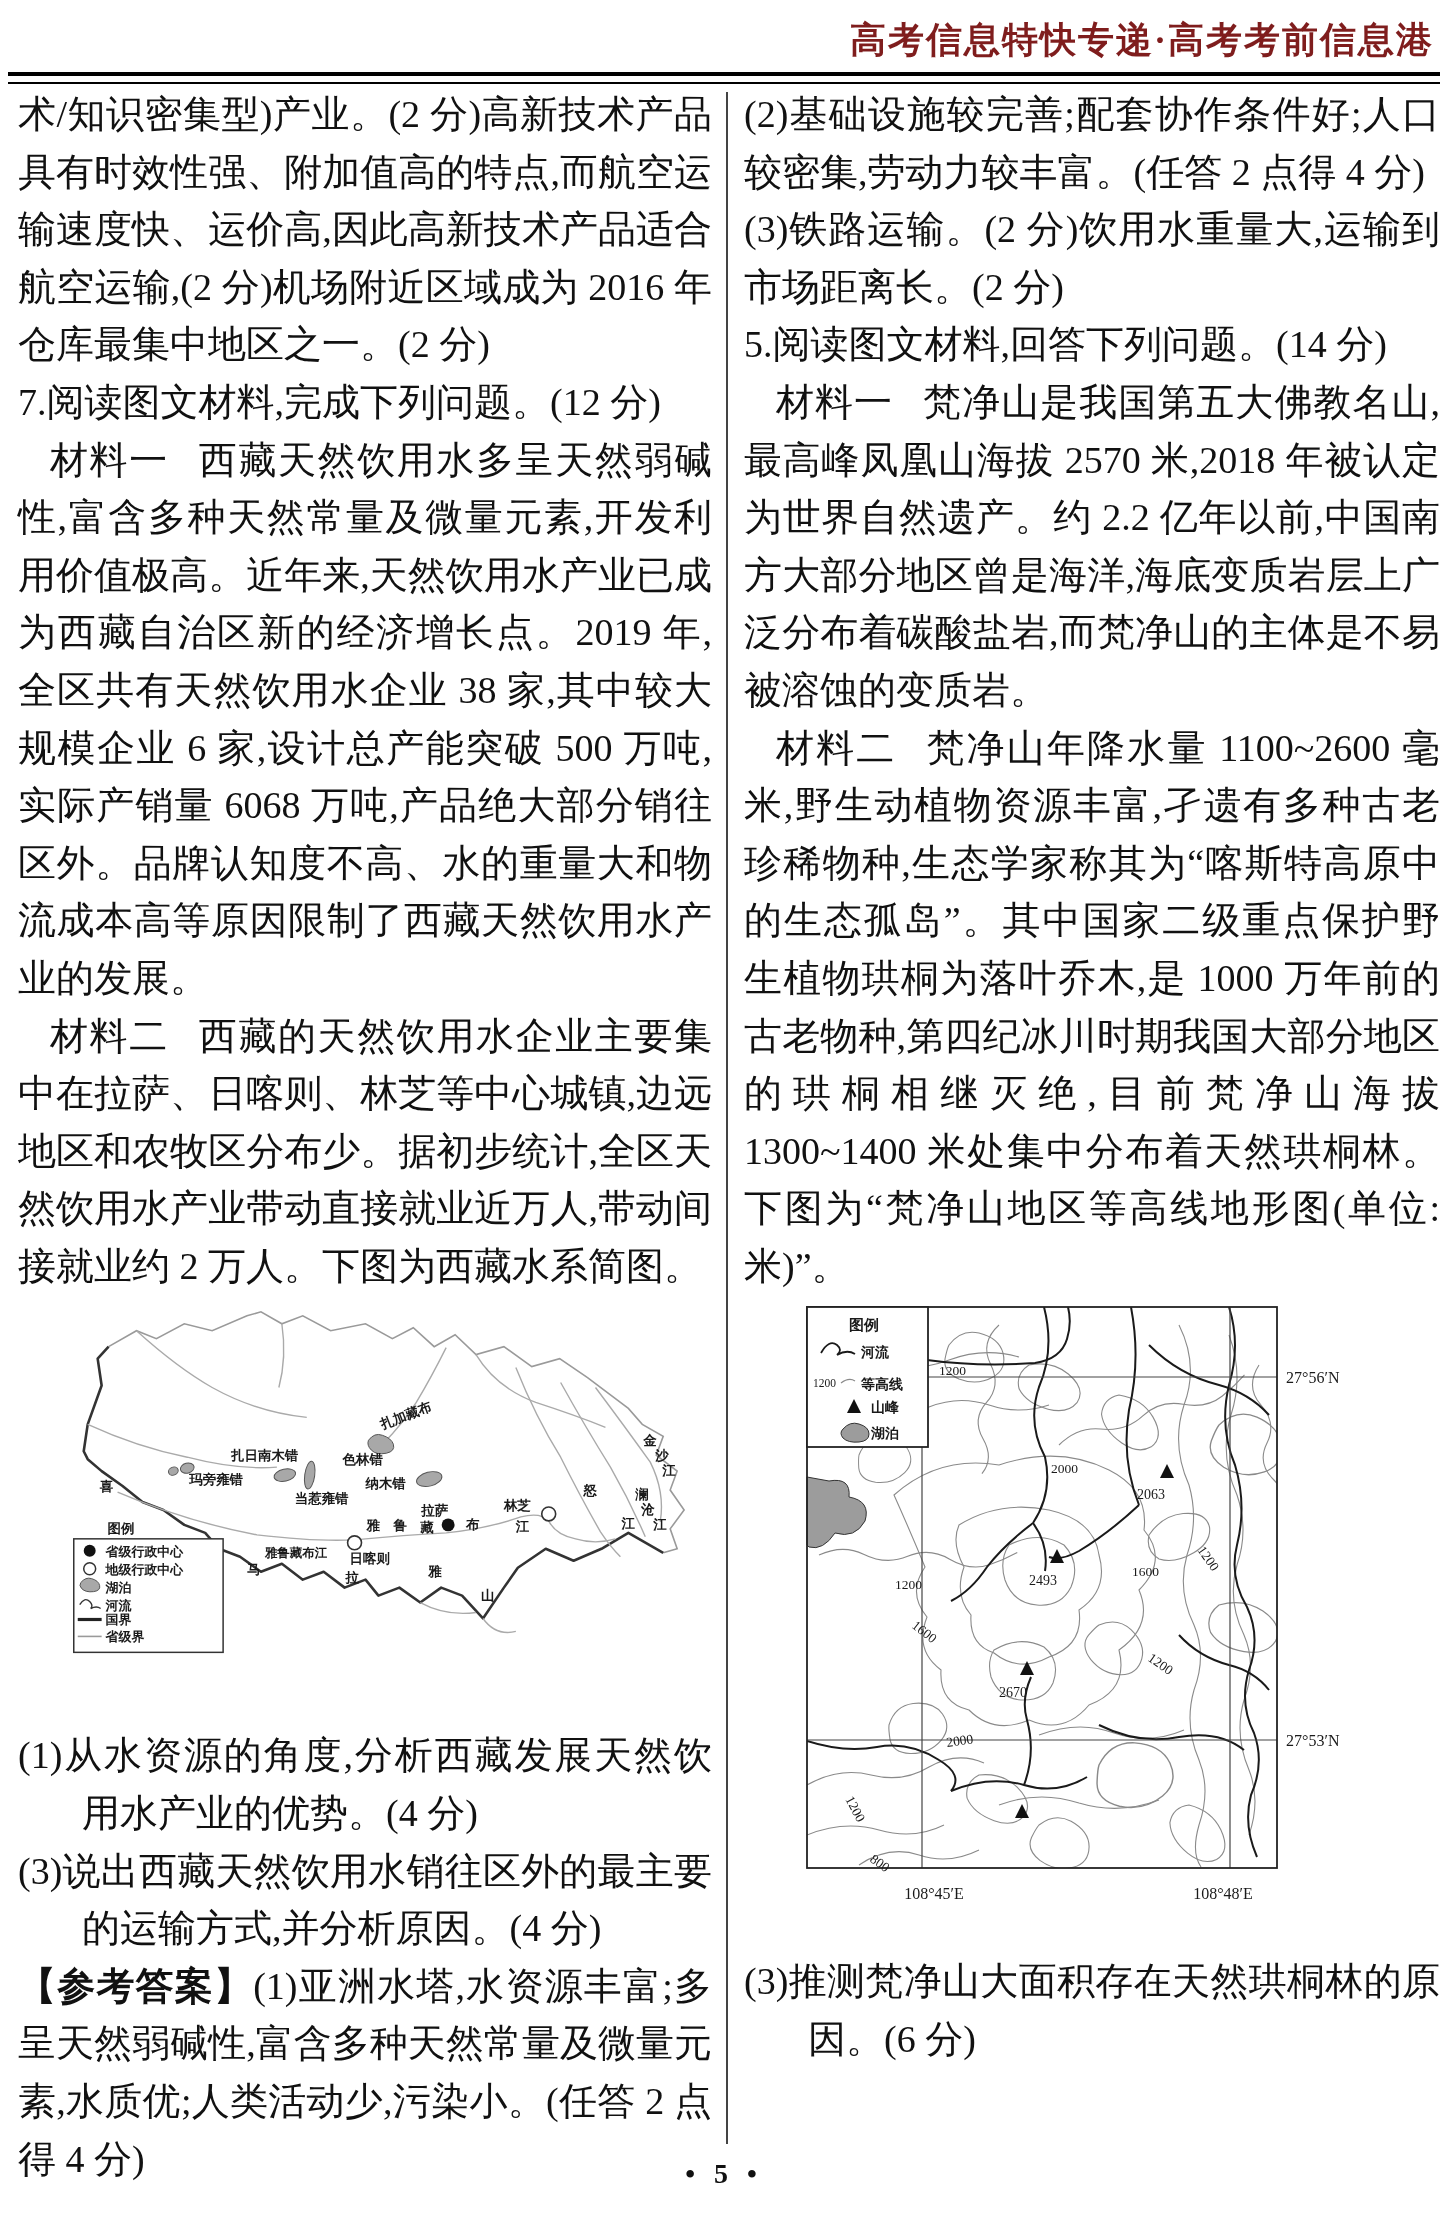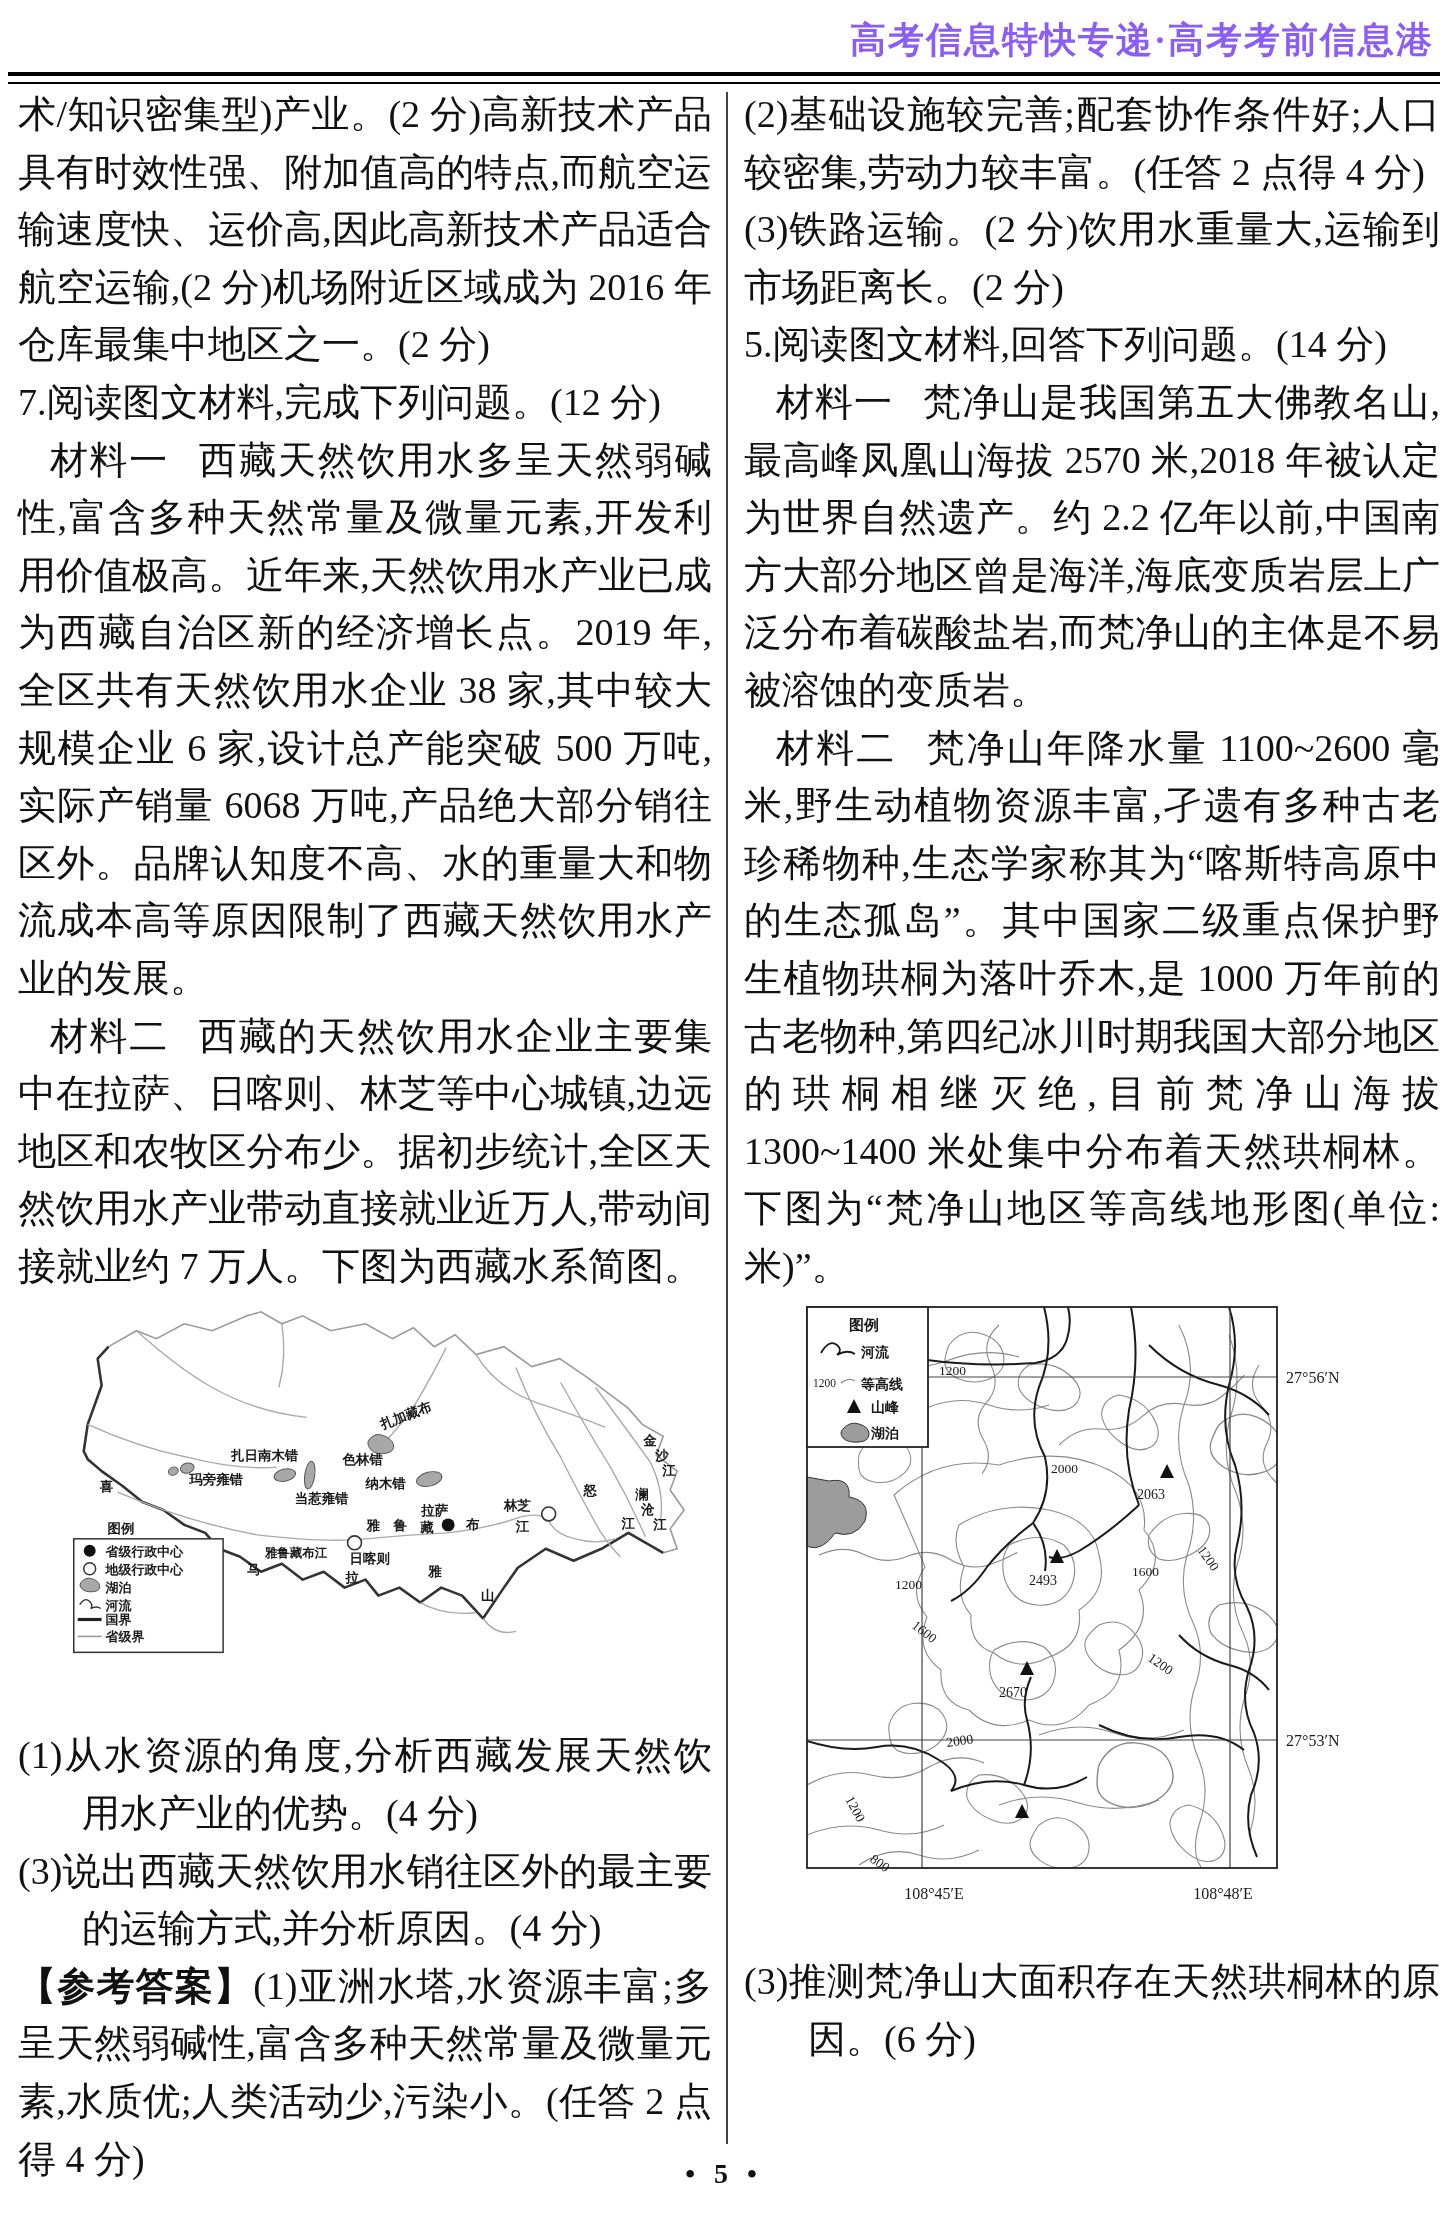--- a/index.html
+++ b/index.html
@@ -4,21 +4,21 @@
 <style>
   html,body { margin:0; padding:0; }
   body { background:#e8e8e8; }
   .page {
     position:relative; width:1448px; height:2231px; margin:0 auto;
     background:#ffffff; color:#111; overflow:hidden;
     font-family:"Liberation Serif","DejaVu Serif",serif;
   }
   .header-title {
     position:absolute; top:16px; right:14px;
-    font-size:36px; font-weight:bold; letter-spacing:2px; color:#8b5cf6;
+    font-size:36px; font-weight:bold; letter-spacing:2px; color:#7f1d1d;
   }
   .double-rule {
     position:absolute; top:72px; left:8px; right:8px; height:6px;
     border-top:4px solid #000; border-bottom:2.5px solid #000;
   }
   .col-divider {
     position:absolute; left:726px; top:92px; height:2052px; width:2px; background:#444;
   }
   .col { position:absolute; top:86px; }
   .col-left  { left:18px;  width:694px; }
@@ -42,21 +42,21 @@
 <div class="page">
 
   <div class="header-title">高考信息特快专递·高考考前信息港</div>
   <div class="double-rule"></div>
   <div class="col-divider"></div>
 
   <div class="col col-left">
     <p class="body">术/知识密集型)产业。(2 分)高新技术产品具有时效性强、附加值高的特点,而航空运输速度快、运价高,因此高新技术产品适合航空运输,(2 分)机场附近区域成为 2016 年仓库最集中地区之一。(2 分)</p>
     <p class="body">7.阅读图文材料,完成下列问题。(12 分)</p>
     <p class="body indent1"><strong class="mat">材料一</strong><span>西藏天然饮用水多呈天然弱碱性,富含多种天然常量及微量元素,开发利用价值极高。近年来,天然饮用水产业已成为西藏自治区新的经济增长点。2019 年,全区共有天然饮用水企业 38 家,其中较大规模企业 6 家,设计总产能突破 500 万吨,实际产销量 6068 万吨,产品绝大部分销往区外。品牌认知度不高、水的重量大和物流成本高等原因限制了西藏天然饮用水产业的发展。</span></p>
-    <p class="body indent1"><strong class="mat">材料二</strong><span>西藏的天然饮用水企业主要集中在拉萨、日喀则、林芝等中心城镇,边远地区和农牧区分布少。据初步统计,全区天然饮用水产业带动直接就业近万人,带动间接就业约 7 万人。下图为西藏水系简图。</span></p>
+    <p class="body indent1"><strong class="mat">材料二</strong><span>西藏的天然饮用水企业主要集中在拉萨、日喀则、林芝等中心城镇,边远地区和农牧区分布少。据初步统计,全区天然饮用水产业带动直接就业近万人,带动间接就业约 2 万人。下图为西藏水系简图。</span></p>
 
     <div class="mapwrap-tibet">
       <svg width="694" height="390" viewBox="0 0 697 390">
 
         <path fill="none" stroke="#9a9a9a" stroke-width="1.6" d="M91,39 L119,23 L139,31 L167,16 L195,23 L230,8 L244,4 L265,16 L286,8 L314,23 L349,16 L376,31 L397,20 L418,39 L439,27 L460,47 L488,39 L516,59 L544,51 L572,70 L593,86 L613,101 L627,117 L648,129 L641,148 L662,164 L655,183 L669,203 L655,222 L662,242 L648,246"></path>
 
         <path fill="none" stroke="#333" stroke-width="2.6" stroke-linejoin="round" d="M91,39 L80,51 L84,78 L70,117 L66,144 L70,152 L84,164 L105,179 L125,195 L146,203 L167,218 L188,226 L202,242 L223,250 L244,265 L265,257 L286,273 L307,265 L328,281 L349,273 L362,289 L383,281 L404,296 L425,281 L446,289 L467,312 L488,281 L502,261 L530,242 L558,254 L586,242 L613,226 L648,246"></path>
 
         <g fill="none" stroke="#aaa" stroke-width="1.4">
           <path d="M119,23 Q160,60 195,80 Q240,105 290,110"></path>

